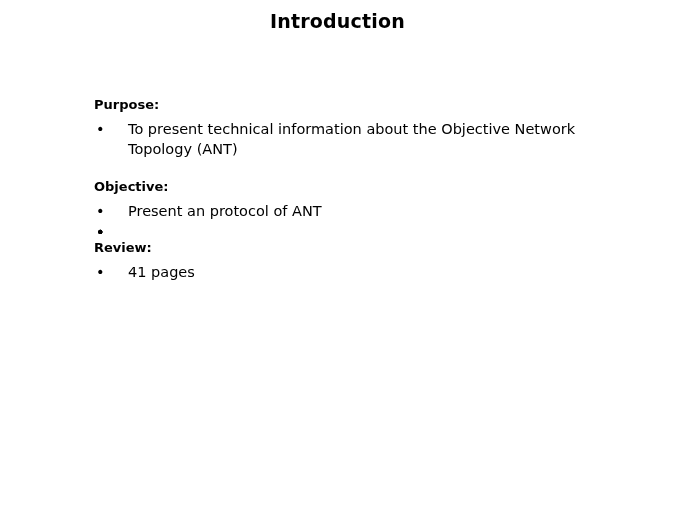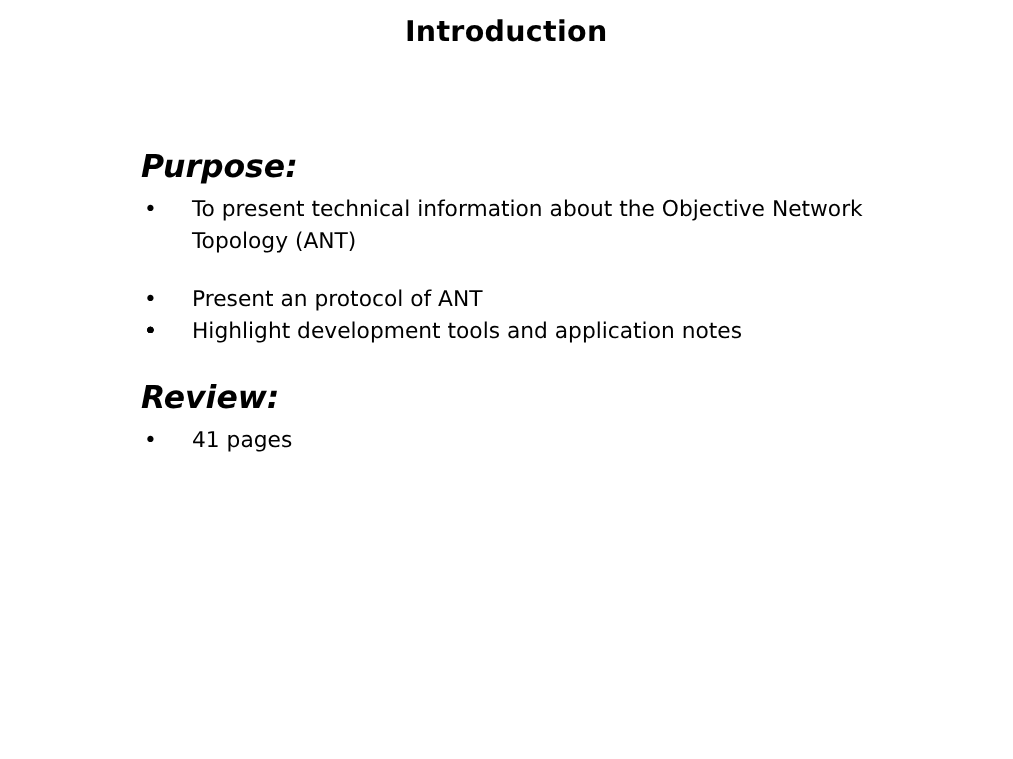--- a/index.html
+++ b/index.html
@@ -36,25 +36,24 @@
     left: 94px;
     width: 520px;
   }
   .section {
     margin-bottom: 18px;
   }
   .section:last-child {
     margin-bottom: 0;
   }
   .section-heading {
-    font-size: 21px;
+    font-size: 13px;
     font-weight: bold;
     margin: 0 0 4px 0;
     line-height: 1.45;
-    font-style: italic;
   }
   ul.bullets {
     list-style: none;
     margin: 0;
     padding: 0;
   }
   ul.bullets li {
     position: relative;
     padding-left: 34px;
     font-size: 14.5px;
@@ -82,37 +81,37 @@
       <p class="section-heading">Purpose:</p>
       <ul class="bullets">
         <li>
           <span class="bullet-dot">•</span>
           <span>To present technical information about the Objective Network Topology (ANT)</span>
         </li>
       </ul>
     </div>
 
     <div class="section">
+      <p class="section-heading">Objective:</p>
       <ul class="bullets">
         <li>
           <span class="bullet-dot">•</span>
           <span>Present an protocol of ANT</span>
         </li>
         <li>
           <span class="bullet-dot">•</span>
         </li>
         <li>
           <span class="bullet-dot">•</span>
         </li>
         <li>
           <span class="bullet-dot">•</span>
         </li>
         <li>
           <span class="bullet-dot">•</span>
-          <span>Highlight development tools and application notes</span>
         </li>
       </ul>
     </div>
 
     <div class="section">
       <p class="section-heading">Review:</p>
       <ul class="bullets">
         <li>
           <span class="bullet-dot">•</span>
           <span>41 pages</span>

